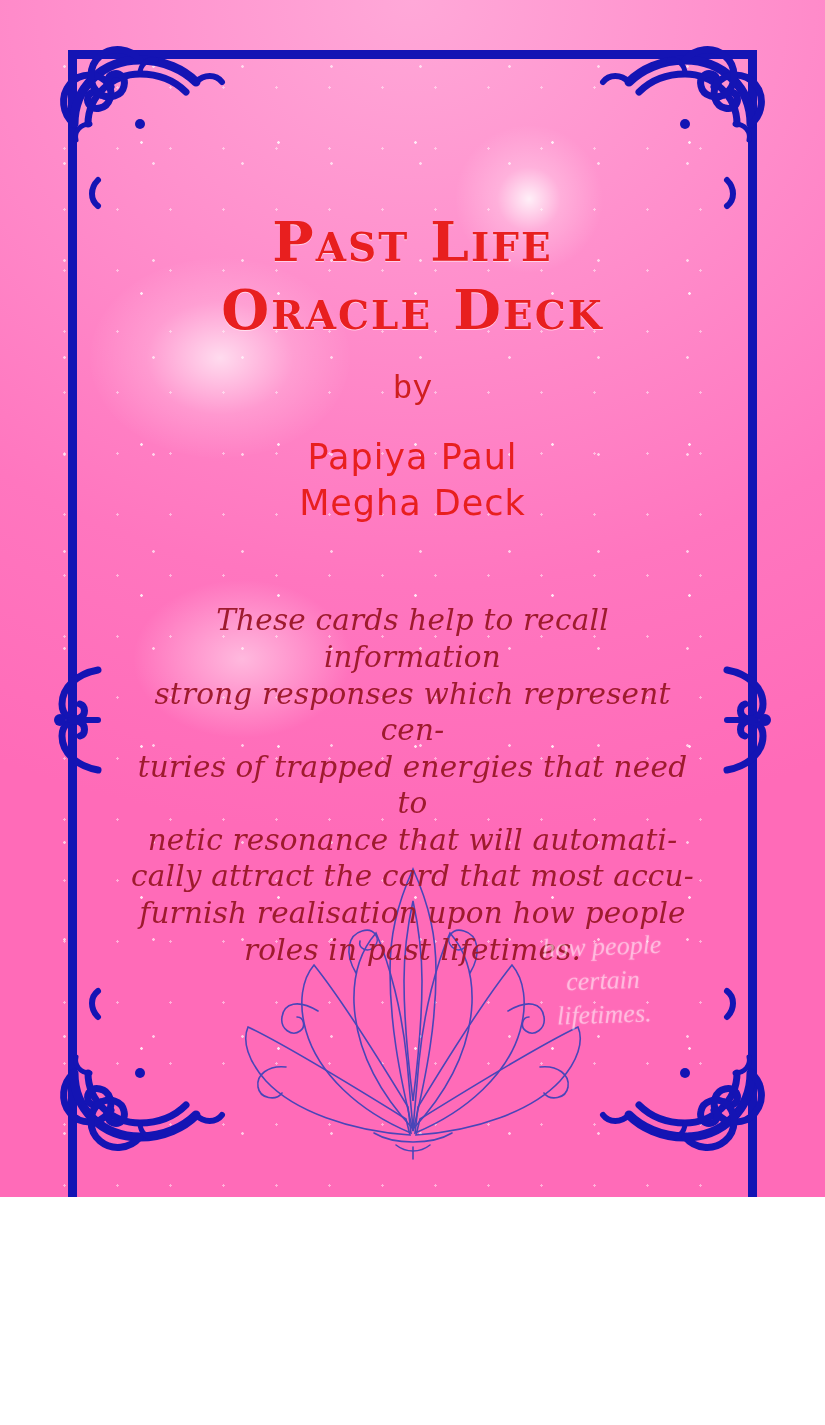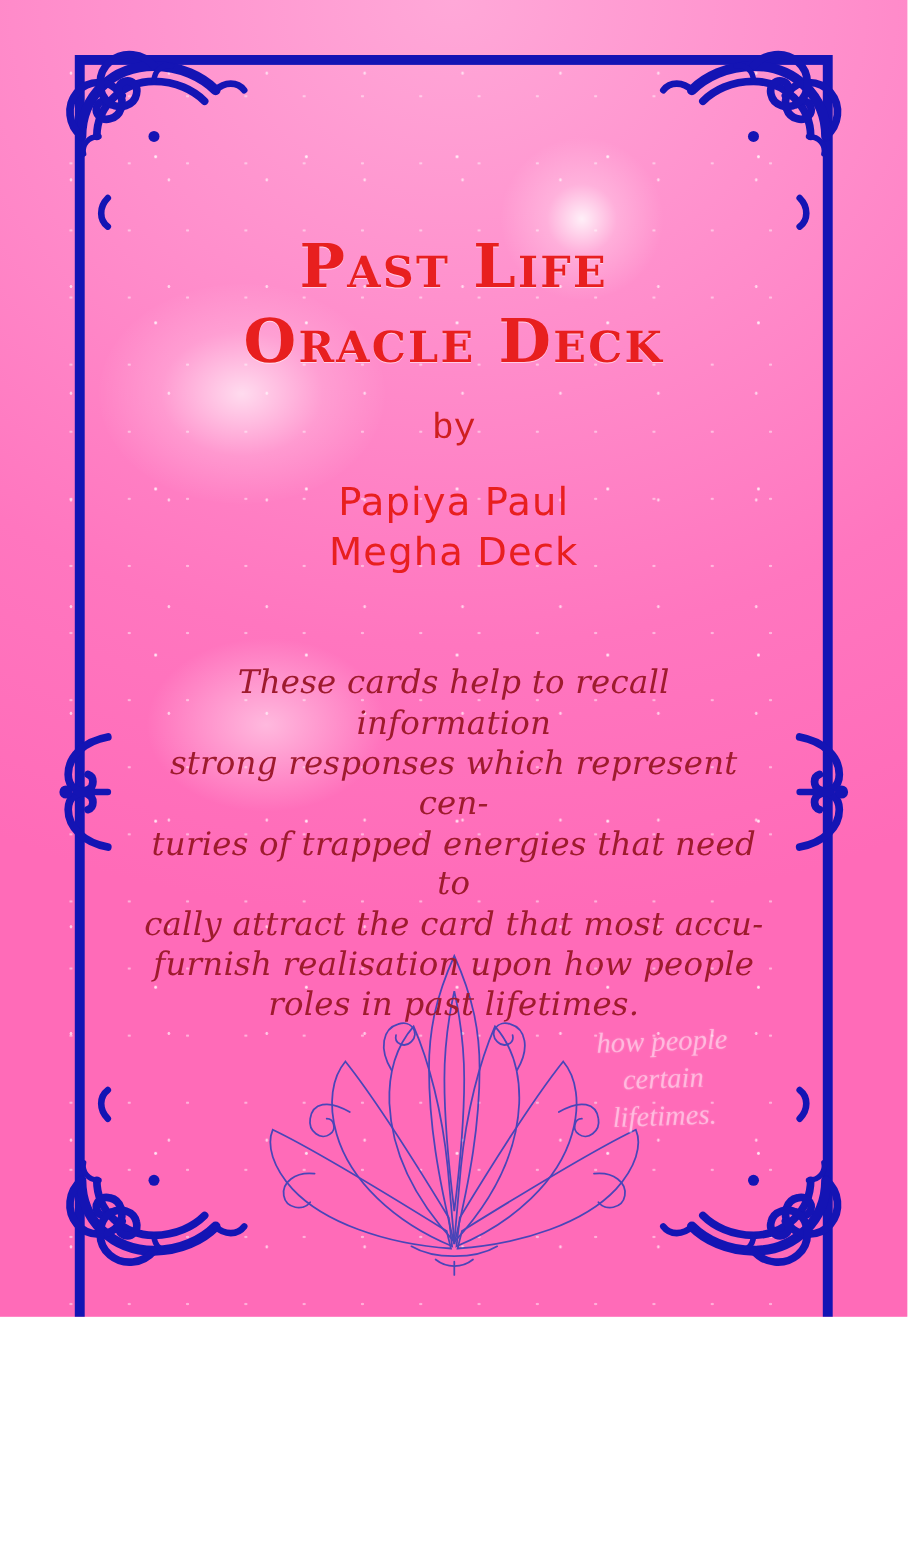--- a/index.html
+++ b/index.html
@@ -353,20 +353,21 @@
 
     <p class="authors">
       <span class="line">Papiya Paul</span>
       <span class="line">Megha Deck</span>
     </p>
 
     <p class="blurb">
       <span class="line">These cards help to recall information</span>
       <span class="line">strong responses which represent cen-</span>
       <span class="line">turies of trapped energies that need to</span>
+      <span class="line">netic resonance that will automati-</span>
       <span class="line">cally attract the card that  most accu-</span>
       <span class="line">furnish realisation upon how people</span>
       <span class="line">roles in past lifetimes.</span>
     </p>
   </div>
 
   <div class="watermark">
     <span class="line">how people</span>
     <span class="line">certain</span>
     <span class="line">lifetimes.</span>

